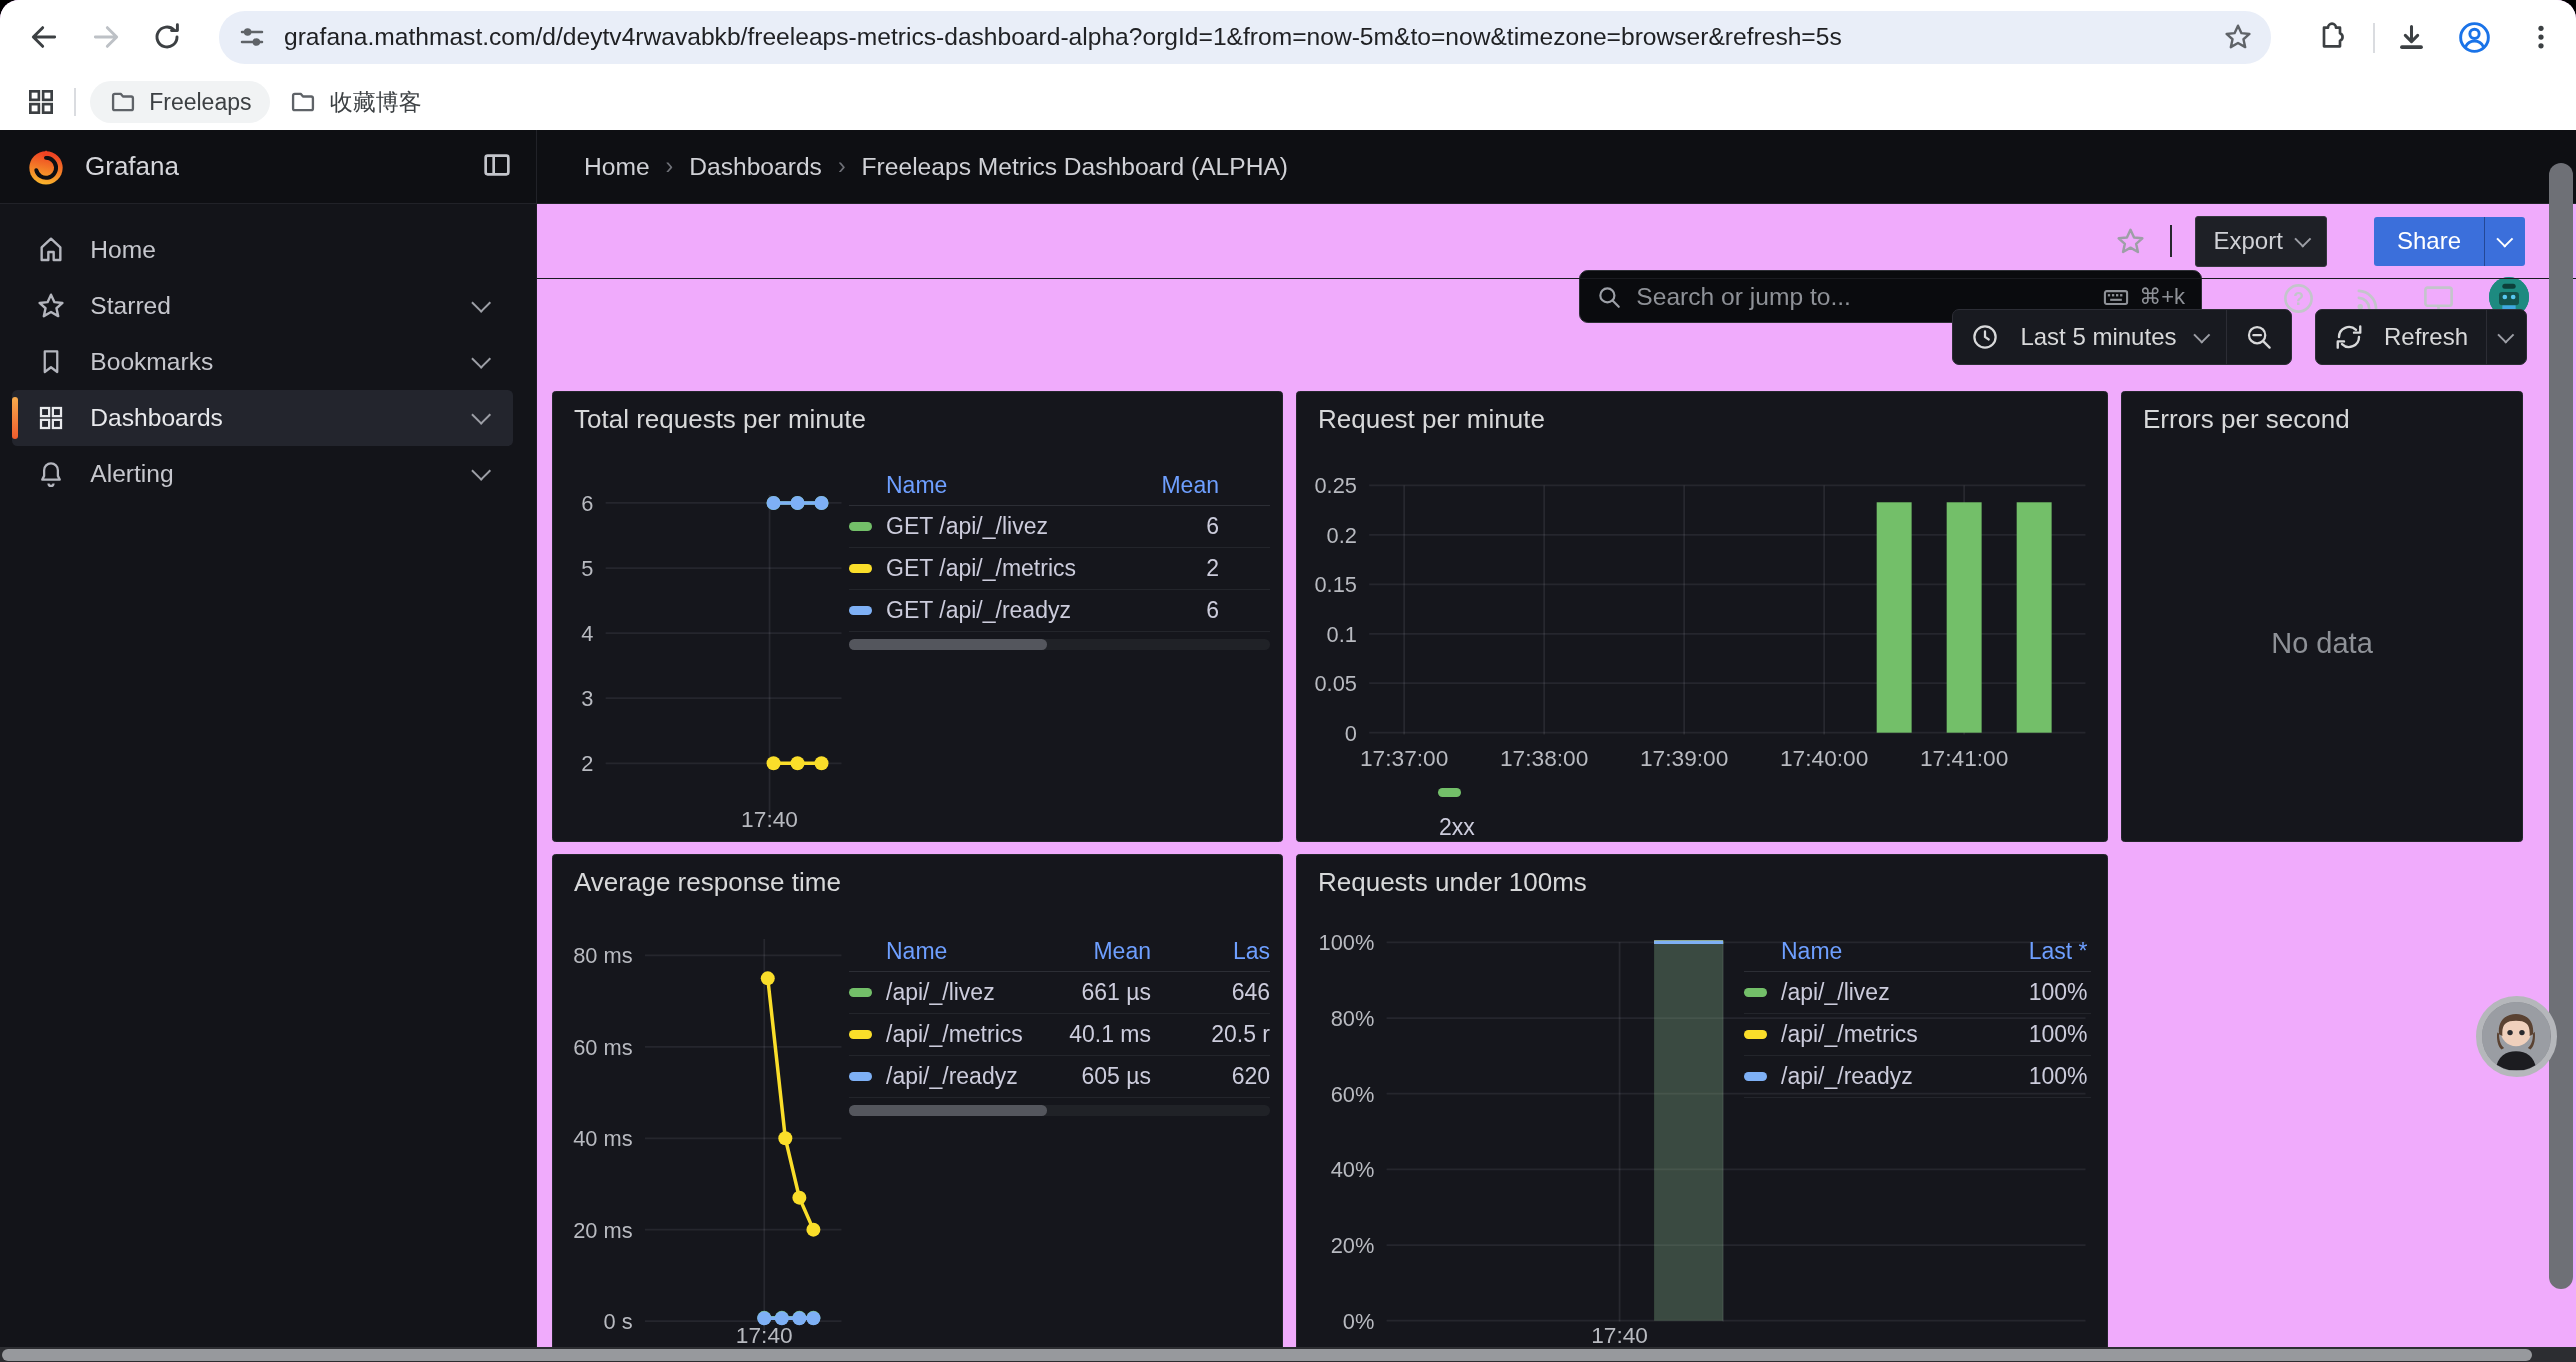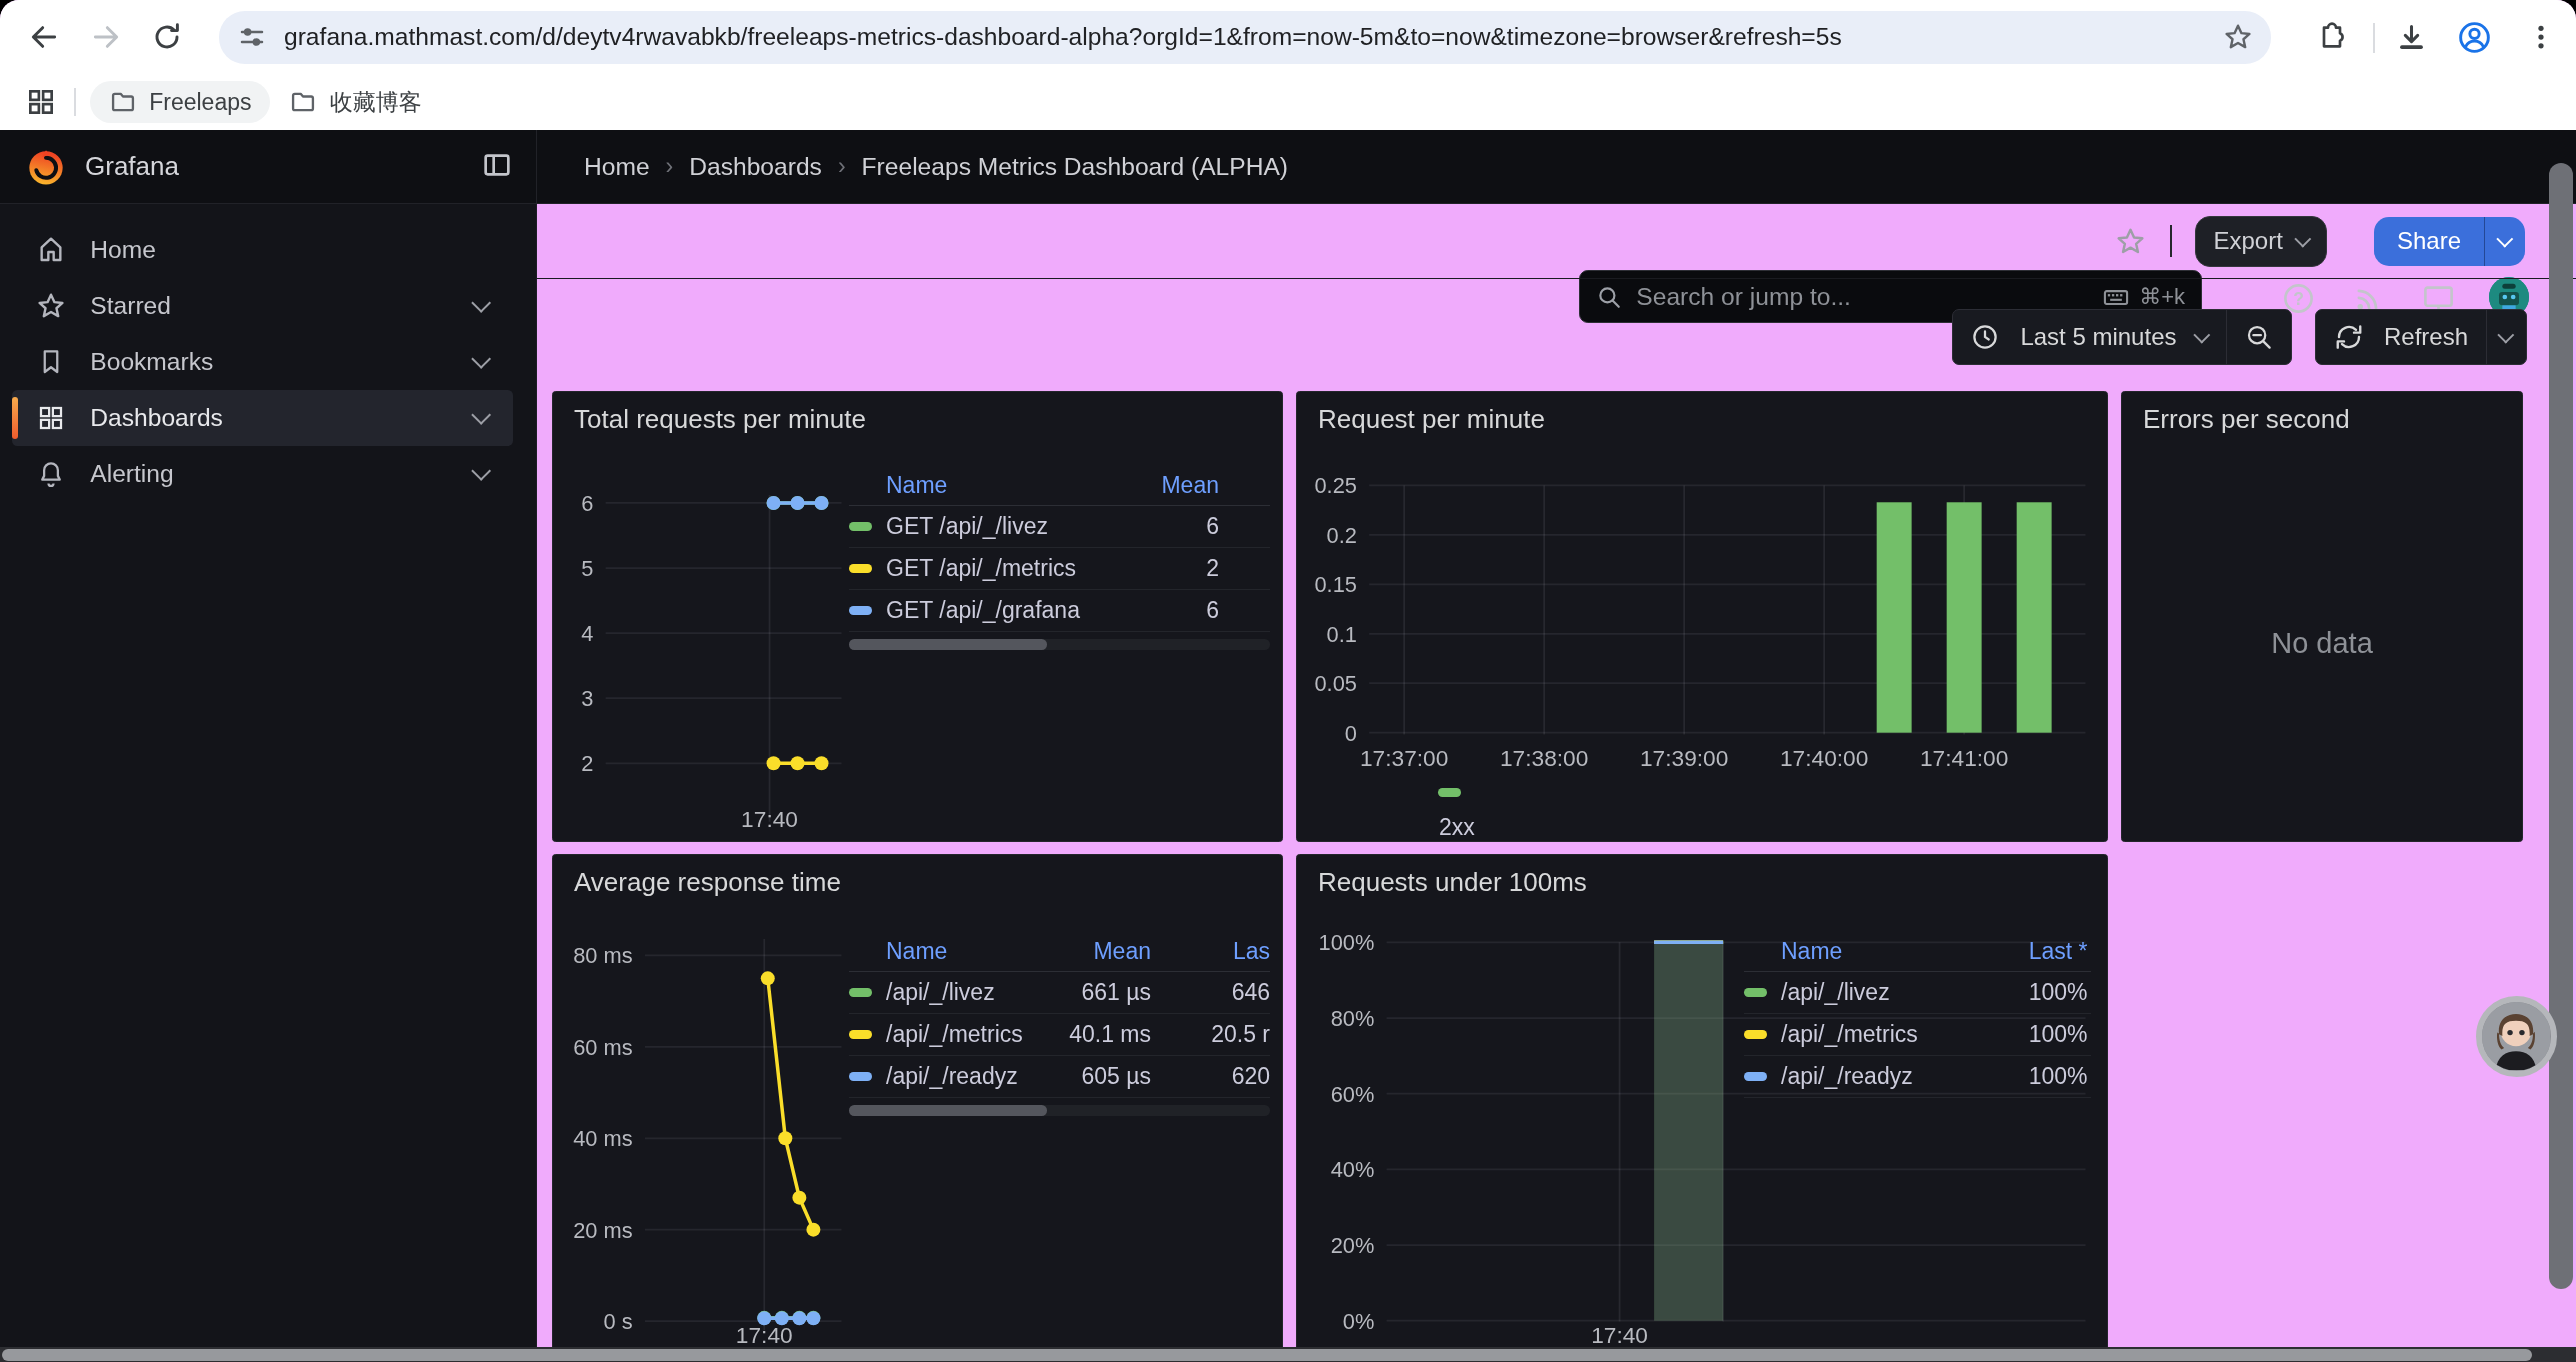--- a/index.html
+++ b/index.html
@@ -38,21 +38,21 @@
   .side-item .s-icon{width:32px;height:32px;margin-right:23px;display:flex;align-items:center;justify-content:center;flex:none;}
   .side-item .s-label{flex:1;}
   .side-item.active{background:#23252d;color:#e8e9ec;}
   .side-item.active::before{content:"";position:absolute;left:0;top:7px;bottom:7px;width:6.1px;border-radius:3.5px;
      background:linear-gradient(180deg,#f8ab4c,#ef5b2d);}
   .chev{width:12.3px;height:12.3px;border-right:2.6px solid #9d9fa6;border-bottom:2.6px solid #9d9fa6;transform:rotate(45deg);margin-top:-5.3px;}
   
   .sub-toolbar{position:absolute;left:537px;top:204px;width:2039px;height:75px;border-bottom:0.9px solid #1a1b20;box-sizing:border-box;
                display:flex;align-items:center;justify-content:flex-end;padding-right:51px;gap:23px;}
   .vdiv{width:1.8px;height:32px;background:#26272d;}
-  .btn{display:flex;align-items:center;height:49px;border-radius:15px;font-size:24px;color:#d0d1d6;}
+  .btn{display:flex;align-items:center;height:49px;border-radius:3px;font-size:24px;color:#d0d1d6;}
   .btn.secondary{background:#1e2026;border:0.9px solid #35363d;padding:0 17.5px;gap:14px;}
   .btn.primary{background:#3b6fdb;color:#fff;font-weight:500;overflow:hidden;padding:0;margin-left:24px;}
   .btn.primary .main{padding:0 23px;display:flex;align-items:center;height:100%;}
   .btn.primary .arrow{width:40px;height:100%;display:flex;align-items:center;justify-content:center;border-left:1.8px solid rgba(9,24,66,.45);}
   .chev-sm{width:9.6px;height:9.6px;border-right:2.6px solid currentColor;border-bottom:2.6px solid currentColor;transform:rotate(45deg);margin-top:-4.4px;}
   .time-bar{position:absolute;right:49px;top:309px;height:56px;display:flex;gap:23px;}
   .group{display:flex;align-items:stretch;background:#181a20;border:0.9px solid #2c2d35;border-radius:7px;color:#d8d9da;font-size:24px;font-weight:500;}
   .group .seg{display:flex;align-items:center;padding:0 17.5px;gap:20px;}
   .group .gdiv{width:0.9px;background:#2c2d35;}
   
@@ -405,21 +405,21 @@
           <span class="lg-name">GET /api/_/livez</span>
           <span class="lg-val" style="width: 79px;">6</span>
         </div>
         <div class="legend-row" style="padding-right: 51px;">
           <span class="swatch" style="background: rgb(250, 222, 42);"></span>
           <span class="lg-name">GET /api/_/metrics</span>
           <span class="lg-val" style="width: 79px;">2</span>
         </div>
         <div class="legend-row" style="padding-right: 51px;">
           <span class="swatch" style="background: rgb(126, 176, 245);"></span>
-          <span class="lg-name">GET /api/_/grafana</span>
+          <span class="lg-name">GET /api/_/readyz</span>
           <span class="lg-val" style="width: 79px;">6</span>
         </div>
         <div class="legend-scroll">
           <div class="thumb" style="width: 47%;"></div>
         </div>
       </div>
   </div>
 
   <div class="panel" id="p2">
     <div class="panel-title">Request per minute</div>

